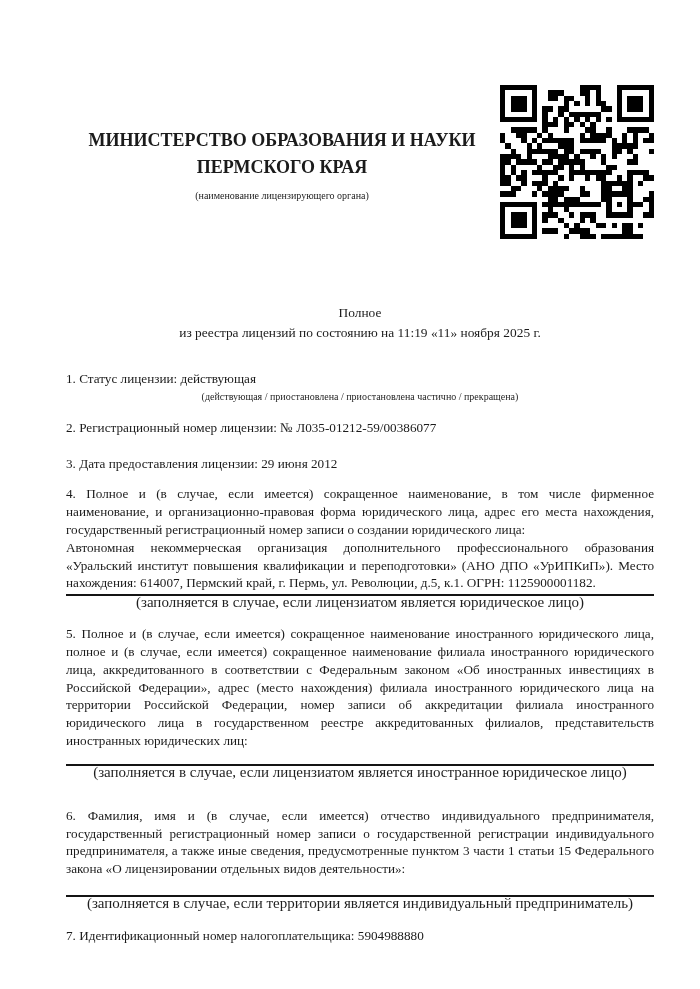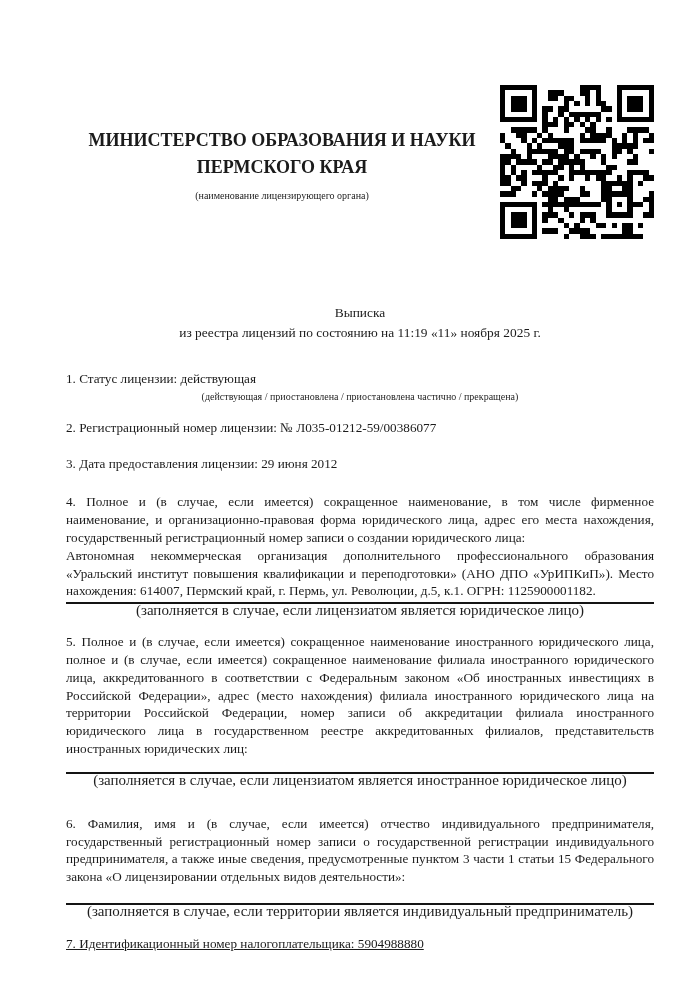--- a/index.html
+++ b/index.html
@@ -19,27 +19,27 @@
   .doc-title{margin-top:64px;text-align:center;font-size:13.4px;line-height:20px;}
   .item{font-size:13.2px;line-height:17.8px;}
   .just{text-align:justify;}
   .note{font-size:10px;line-height:14px;text-align:center;color:#1f1f1f;}
   .rule{border:none;border-top:2px solid #141414;margin:0;height:0;}
   .caption{font-size:15px;line-height:13px;text-align:center;margin-top:0;color:#1f1f1f;}
   .mt-item1{margin-top:27px;}
   .mt-note1{margin-top:2px;}
   .mt-item2{margin-top:15px;}
   .mt-item3{margin-top:18px;}
-  .mt-item4{margin-top:21px;}
+  .mt-item4{margin-top:13px;}
   .rule-tight{margin-top:2px;}
   .mt-item5{margin-top:16px;}
   .rule-gap5{margin-top:14px;}
   .mt-item6{margin-top:28px;}
   .rule-gap6{margin-top:17px;}
-  .mt-item7{margin-top:17px;text-decoration:underline;}
+  .mt-item7{margin-top:17px;}
 </style>
 </head>
 <body>
 
 <div class="page">
 
   <div class="top-section">
     <div class="ministry-block">
       <div class="ministry-name">
         <div>МИНИСТЕРСТВО ОБРАЗОВАНИЯ И НАУКИ</div>
@@ -464,21 +464,21 @@
           <rect x="22" y="28" width="1" height="1" fill="#000000"></rect>
           <rect x="23" y="28" width="1" height="1" fill="#000000"></rect>
           <rect x="24" y="28" width="1" height="1" fill="#000000"></rect>
           <rect x="25" y="28" width="1" height="1" fill="#000000"></rect>
           <rect x="26" y="28" width="1" height="1" fill="#000000"></rect>
         </svg>
       </div>
   </div>
 
   <div class="doc-title">
-    <div>Выписка</div>
+    <div>Полное</div>
     <div>из реестра лицензий по состоянию на 11:19 «11» ноября 2025 г.</div>
   </div>
 
   <div class="item mt-item1">1. Статус лицензии: действующая</div>
   <div class="note mt-note1">(действующая / приостановлена / приостановлена частично / прекращена)</div>
 
   <div class="item mt-item2">2. Регистрационный номер лицензии: № Л035-01212-59/00386077</div>
 
   <div class="item mt-item3">3. Дата предоставления лицензии: 29 июня 2012</div>
 

